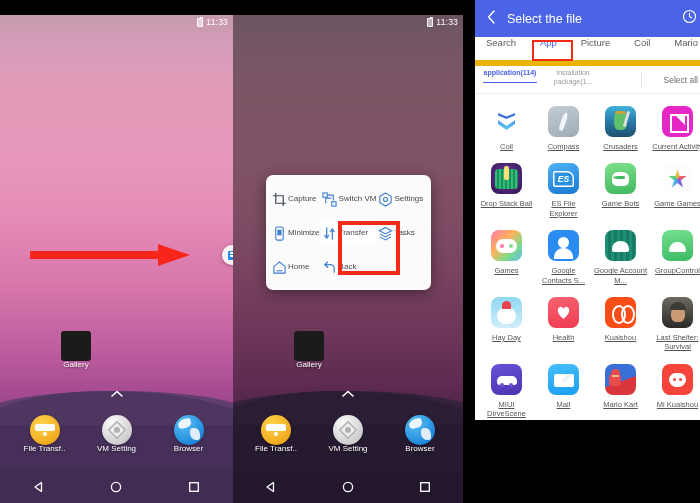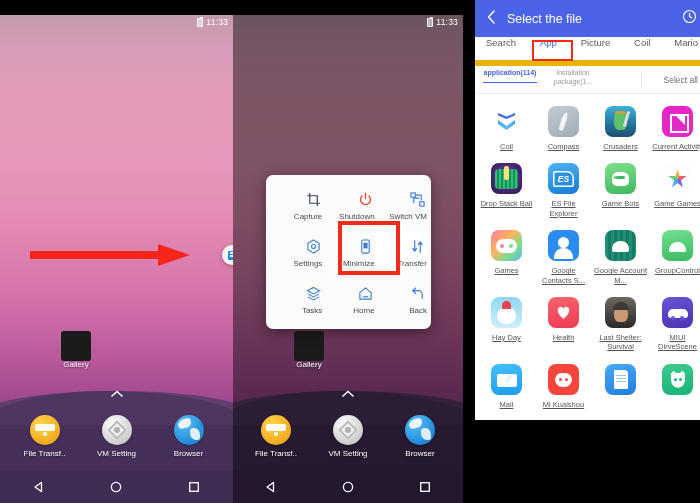--- a/index.html
+++ b/index.html
@@ -56,21 +56,21 @@
 
   .uparrow { position:absolute; left:50%; transform:translateX(-50%); bottom:105px;
              width:14px; height:9px; }
   .uparrow svg { display:block; }
 
   
   .dock { position:absolute; left:0; right:0; bottom:33px; height:58px;
           display:flex; justify-content:center; gap:22px; align-items:flex-start;
           padding-top:3px; }
   .dock-app { width:50px; display:flex; flex-direction:column;
-              align-items:center; gap:5px; }
+              align-items:center; }
   .dock-ico { width:30px; height:30px; border-radius:50%; position:relative;
               box-shadow:0 1px 3px rgba(0,0,0,.3); }
   .ico-filetransfer { background:radial-gradient(circle at 36% 30%, #ffd34a, #f0a81d 75%); }
   .ico-filetransfer:before { content:""; position:absolute; left:5px; top:9px;
               width:20px; height:7px; background:#fff; border-radius:2px; }
   .ico-filetransfer:after { content:""; position:absolute; left:13px; top:17px;
               width:4px; height:4px; border-radius:50%; background:#fff; }
   .ico-vmsetting { background:radial-gradient(circle at 36% 28%, #fcfcfc, #c9c9c9 78%); }
   .ico-vmsetting:before { content:""; position:absolute; left:8px; top:8px;
               width:14px; height:14px; background:#eee; transform:rotate(45deg);
@@ -105,22 +105,22 @@
   
   .dim { position:absolute; inset:0; background:rgba(0,0,0,.45); }
 
   
   .fmenu { position:absolute; left:33px; top:175px; width:165px;
            background:#fbfbfb; border-radius:7px;
            box-shadow:0 3px 14px rgba(0,0,0,.42);
            padding:10px 4px 10px; }
   .fmenu-grid { display:grid; grid-template-columns:repeat(3,1fr);
                 row-gap:7px; }
-  .fm-item { display:flex; flex-direction:column; align-items:flex-end;
-             gap:5px; padding:5px 0 4px; position:relative; }
+  .fm-item { display:flex; flex-direction:row; align-items:center;
+             padding:5px 0 4px; position:relative; }
   .fm-ico { width:18px; height:18px; display:flex; align-items:center; justify-content:center; }
   .fm-label { font-size:8px; color:#4a4a4a; line-height:1; white-space:nowrap; }
   .fm-item.hl { background:#fff; }
   .hl-box { position:absolute; left:105px; top:221px; width:62px; height:54px;
             border:4px solid #f22a17; background:transparent; }
 
   
   .picker { position:relative; width:234px; height:420px; background:#fff;
             flex:0 0 auto; overflow:hidden;margin-left:12px; }
   .pk-header { height:37px; background:#4a63e7; display:flex; align-items:center;
@@ -415,29 +415,20 @@
               <svg width="15" height="15" viewBox="0 0 16 16">
                   <path d="M4 1 V12 H15" stroke="#3f4a57" stroke-width="1.3" fill="none"></path>
                   <path d="M1 4 H12 V15" stroke="#3f4a57" stroke-width="1.3" fill="none"></path>
                 </svg>
             </span>
             <span class="fm-label">Capture</span>
           </div>
           <div class="fm-item">
             <span class="fm-ico">
               <svg width="15" height="15" viewBox="0 0 16 16">
-                  <path d="M4.4 4.2 A5.3 5.3 0 1 0 11.6 4.2" stroke="#f2453d" stroke-width="1.4" fill="none" stroke-linecap="round"></path>
-                  <path d="M8 1.3 V7" stroke="#f2453d" stroke-width="1.4" stroke-linecap="round"></path>
-                </svg>
-            </span>
-            <span class="fm-label">Shutdown</span>
-          </div>
-          <div class="fm-item">
-            <span class="fm-ico">
-              <svg width="15" height="15" viewBox="0 0 16 16">
                   <rect x="1" y="1" width="4.6" height="4.6" fill="none" stroke="#3e7fd0" stroke-width="1.2"></rect>
                   <rect x="10.4" y="10.4" width="4.6" height="4.6" fill="none" stroke="#3e7fd0" stroke-width="1.2"></rect>
                   <path d="M6 3.3 H12 V9" stroke="#3e7fd0" stroke-width="1.2" fill="none"></path>
                   <path d="M10 6.5 H4 V12" stroke="#3e7fd0" stroke-width="1.2" fill="none"></path>
                 </svg>
             </span>
             <span class="fm-label">Switch VM</span>
           </div>
 
           <div class="fm-item">
@@ -592,33 +583,41 @@
 
       <div class="pk-cell">
           <span class="pk-ico ic-hayday"></span>
           <span class="pk-name">Hay Day</span>
         </div>
       <div class="pk-cell">
           <span class="pk-ico ic-health"></span>
           <span class="pk-name">Health</span>
         </div>
       <div class="pk-cell">
+          <span class="pk-ico ic-kuaishou"></span>
+          <span class="pk-name">Kuaishou</span>
+        </div>
+      <div class="pk-cell">
           <span class="pk-ico ic-lastshelter"></span>
           <span class="pk-name">Last Shelter: Survival</span>
         </div>
 
       <div class="pk-cell">
           <span class="pk-ico ic-miui"></span>
           <span class="pk-name">MIUI DirveScene</span>
         </div>
       <div class="pk-cell">
           <span class="pk-ico ic-mail"></span>
           <span class="pk-name">Mail</span>
         </div>
       <div class="pk-cell">
+          <span class="pk-ico ic-mariokart"></span>
+          <span class="pk-name">Mario Kart</span>
+        </div>
+      <div class="pk-cell">
           <span class="pk-ico ic-micomm"></span>
           <span class="pk-name">Mi Kuaishou</span>
         </div>
 
       <div class="pk-cell">
           <span class="pk-ico ic-doc"></span>
           <span class="pk-name"></span>
         </div>
       <div class="pk-cell">
           <span class="pk-ico ic-cat"></span>

